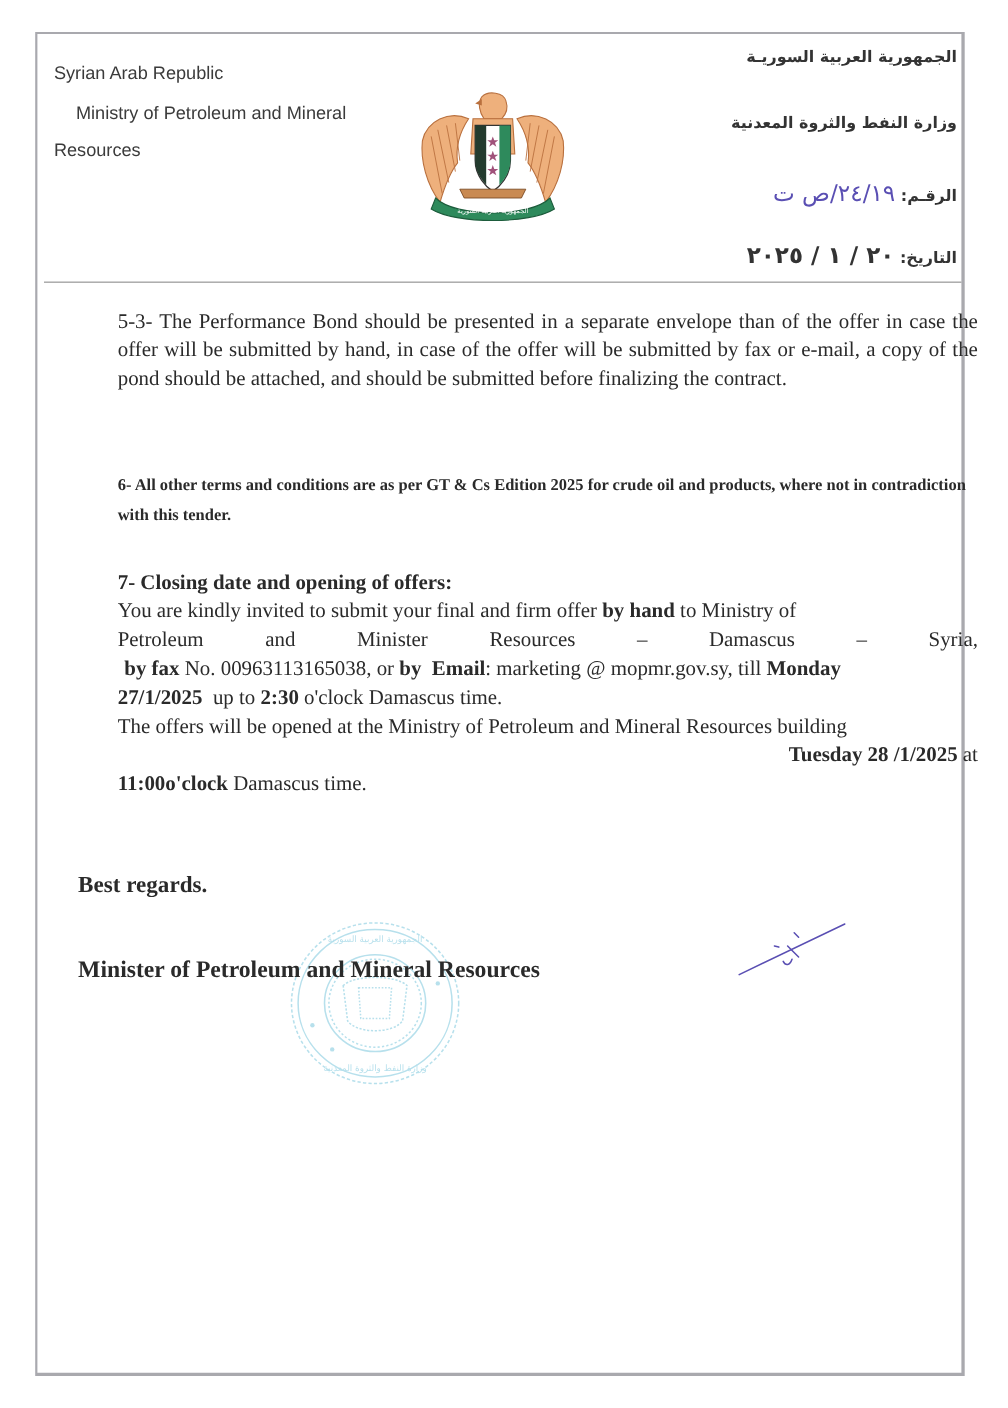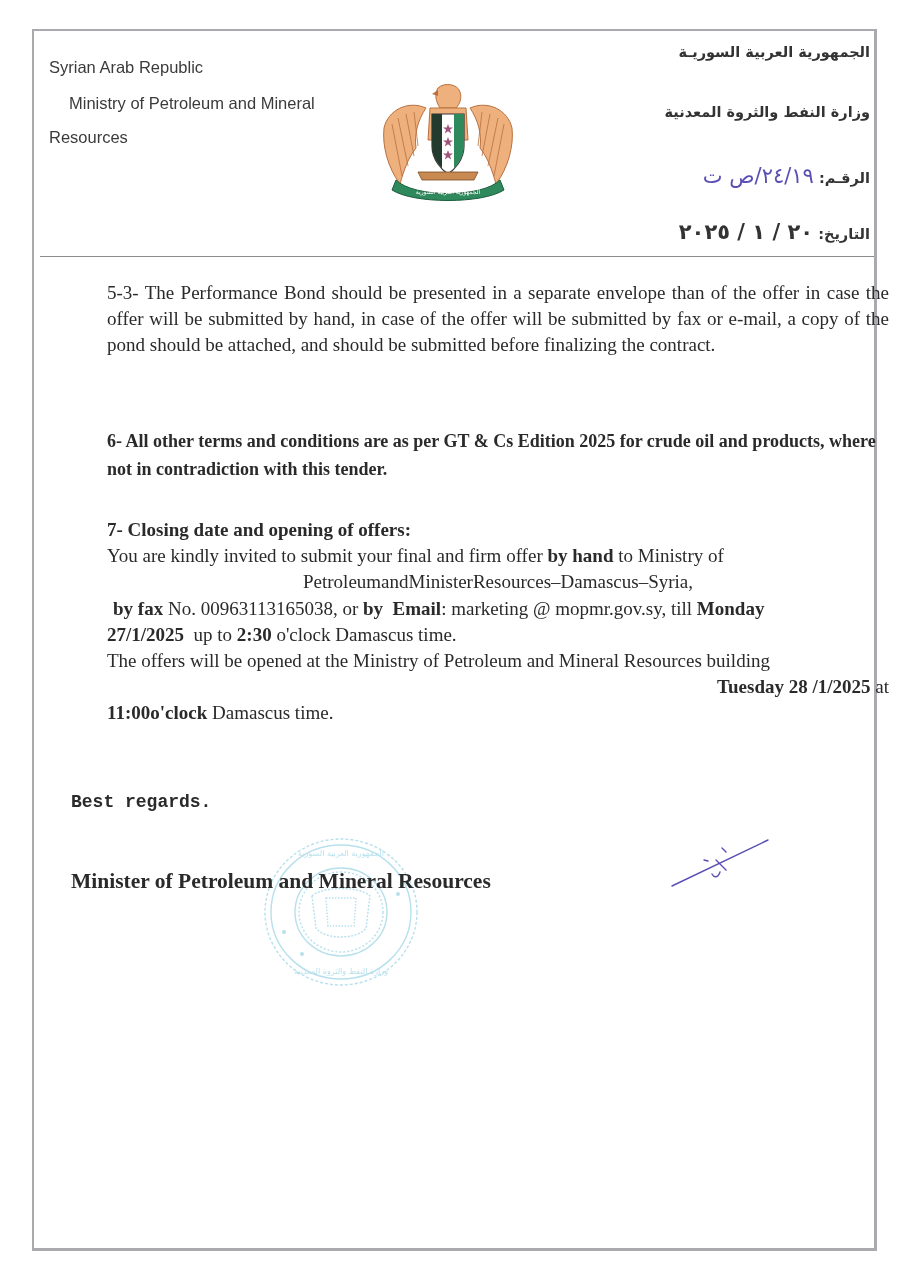--- a/index.html
+++ b/index.html
@@ -31,27 +31,27 @@
   .hw { color: #5a4fb3; font-weight: normal; font-size: 21px; letter-spacing: 3px; font-family: "DejaVu Sans", sans-serif; }
   .datev { font-weight: bold; font-size: 21px; color: #333; letter-spacing: 2px; }
 
   .divider { position: absolute; left: 40px; top: 256px; width: 834px; height: 0; border-top: 1.5px solid #8c8c8c; }
 
   .body-text {
     position: absolute; left: 71px; width: 782px;
     font-family: "Liberation Serif", serif; font-size: 19px; line-height: 26.2px; color: #2a2a2a; margin-left: 36px;
   }
   .p53 { top: 280px; text-align: justify; }
-  .p6 { top: 427px; font-weight: bold; font-size: 18px; line-height: 28px; }
+  .p6 { top: 427px; font-weight: bold; font-size: 15px; line-height: 28px; }
   .p7 { top: 517px; }
   .p7 .title { font-weight: bold; }
   .p7 .line { display: block; white-space: nowrap; }
   b { font-weight: bold; }
 
-  .regards { position: absolute; left: 71px; top: 792px; font-family: Liberation Mono, monospace; font-weight: bold; font-size: 18px; color: #2a2a2a; }
+  .regards { position: absolute; left: 71px; top: 792px; font-family: Liberation Serif, serif; font-weight: bold; font-size: 21px; color: #2a2a2a; }
   .minister { position: absolute; left: 71px; top: 869px; font-family: "Liberation Serif", serif; font-weight: bold; font-size: 21.5px; color: #2a2a2a; white-space: nowrap; }
 
   .stamp { position: absolute; left: 262px; top: 836px; width: 158px; height: 152px; opacity: 0.75; }
   .signature { position: absolute; left: 660px; top: 830px; width: 120px; height: 70px; }
 </style>
 </head>
 <body>
 
 <div class="frame"></div>
 
@@ -111,21 +111,21 @@
 
 <div class="divider"></div>
 
 <div class="body-text p53">5-3- The Performance Bond should be presented in a separate envelope than of the offer in case the offer will be submitted by hand, in case of the offer will be submitted by fax or e-mail, a copy of the pond should be attached, and should be submitted before finalizing the contract.</div>
 
 <div class="body-text p6">6-  All other terms and conditions are as per GT &amp; Cs Edition 2025 for crude oil and products, where not in contradiction with this tender.</div>
 
 <div class="body-text p7">
   <span class="line title">7- Closing date and opening of offers:</span>
   <span class="line"><span>You are kindly invited to submit your final and firm offer </span><b>by hand</b><span> to Ministry of</span></span>
-  <span class="line" style="display:flex; justify-content:center;">
+  <span class="line" style="display:flex; justify-content:space-between;">
     <span>Petroleum</span>
     <span>and</span>
     <span>Minister</span>
     <span>Resources</span>
     <span>–</span>
     <span>Damascus</span>
     <span>–</span>
     <span>Syria,</span>
   </span>
   <span class="line" style="padding-left:6px;"><b>by fax</b><span> No. 00963113165038, or </span><b>by</b><b style="white-space:pre">  Email</b><span>: marketing @ mopmr.gov.sy, till </span><b>Monday</b></span>

